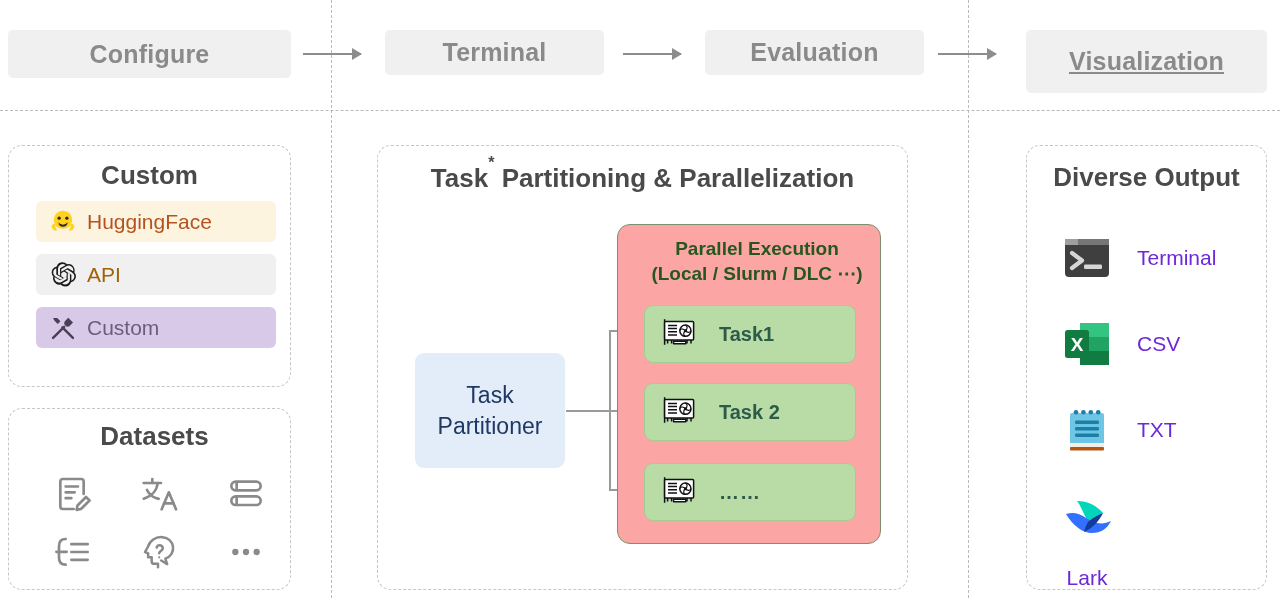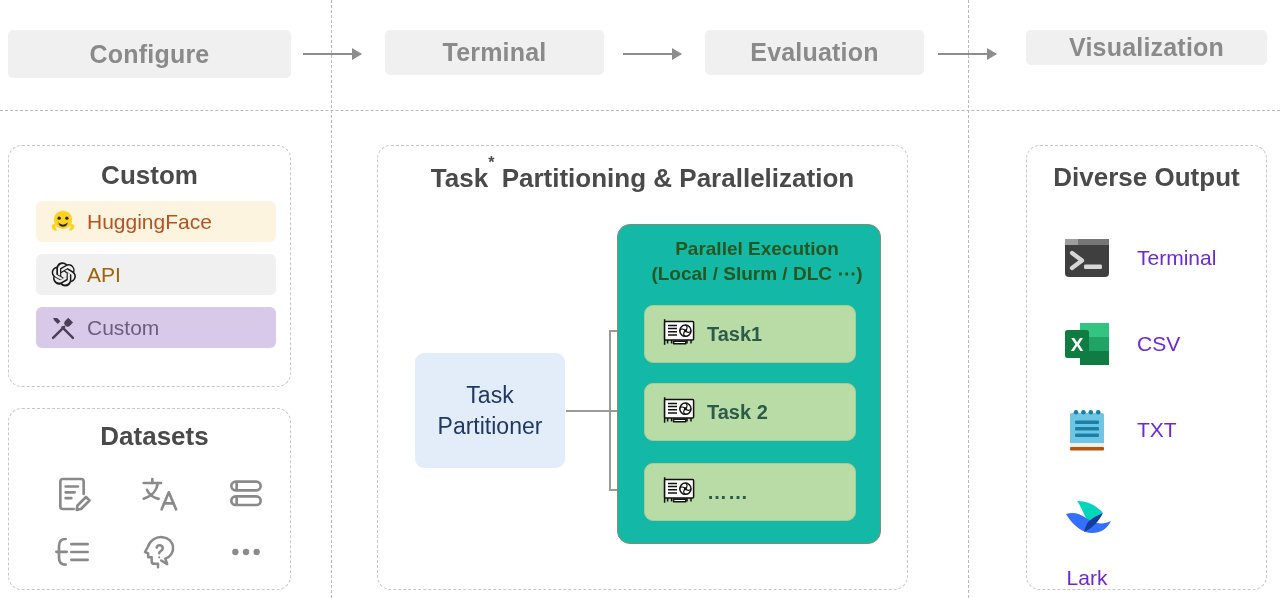--- a/index.html
+++ b/index.html
@@ -89,41 +89,41 @@
     background: #e3edfa;
     border-radius: 9px;
     display: flex; flex-direction: column;
     align-items: center; justify-content: center;
     color: #1f3864;
     font-size: 23px;
     line-height: 1.32;
   }
   .pexec {
     position: absolute;
-    background: #14b8a6;
+    background: #fca5a5;
     border: 1.6px solid #7c8f72;
     border-radius: 13px;
     padding-left: 16px;
   }
   .pexec-title {
     text-align: center;
     color: #27571f;
     font-weight: 700;
     font-size: 19px;
     line-height: 1.33;
     padding-top: 11px;
   }
   .task-box {
     position: absolute;
     left: 26px; width: 212px; height: 58px;
     background: #b9dca6;
     border: 1.4px solid #a4cd90;
     border-radius: 9px;
     display: flex; align-items: center;
-    gap: 8px;
+    gap: 20px;
     padding-left: 16px;
   }
   .task-label {
     color: #2d5b4a;
     font-weight: 700;
     font-size: 20px;
   }
 
   
   .cline { position: absolute; background: #9a9a9a; }
@@ -162,21 +162,21 @@
   <div class="stage" style="left:385px; top:30px; width:219px; height:45px;">
     <span>Terminal</span>
   </div>
   <div class="arrow-h" style="left:623px; top:53px; width:58px;"></div>
 
   <div class="stage" style="left:705px; top:30px; width:219px; height:45px;">
     <span>Evaluation</span>
   </div>
   <div class="arrow-h" style="left:938px; top:53px; width:58px;"></div>
 
-  <div class="stage" style="left:1026px; top:30px; width:241px; height:35px;">
+  <div class="stage" style="left:1026px; top:30px; width:241px; height:63px;text-decoration:underline;">
     <span>Visualization</span>
   </div>
 
   <div class="card" style="left:8px; top:145px; width:283px; height:242px;">
     <div class="card-title" style="margin-top:14px; font-size:26px;">Custom</div>
 
     <div class="model-row" style="top:55px; background:#fdf4e0; color:#b4531f;">
       <span class="model-icon">
         <svg width="28" height="28" viewBox="0 0 32 32">
           <circle cx="16" cy="13.5" r="10.5" fill="#ffd21e"></circle>

